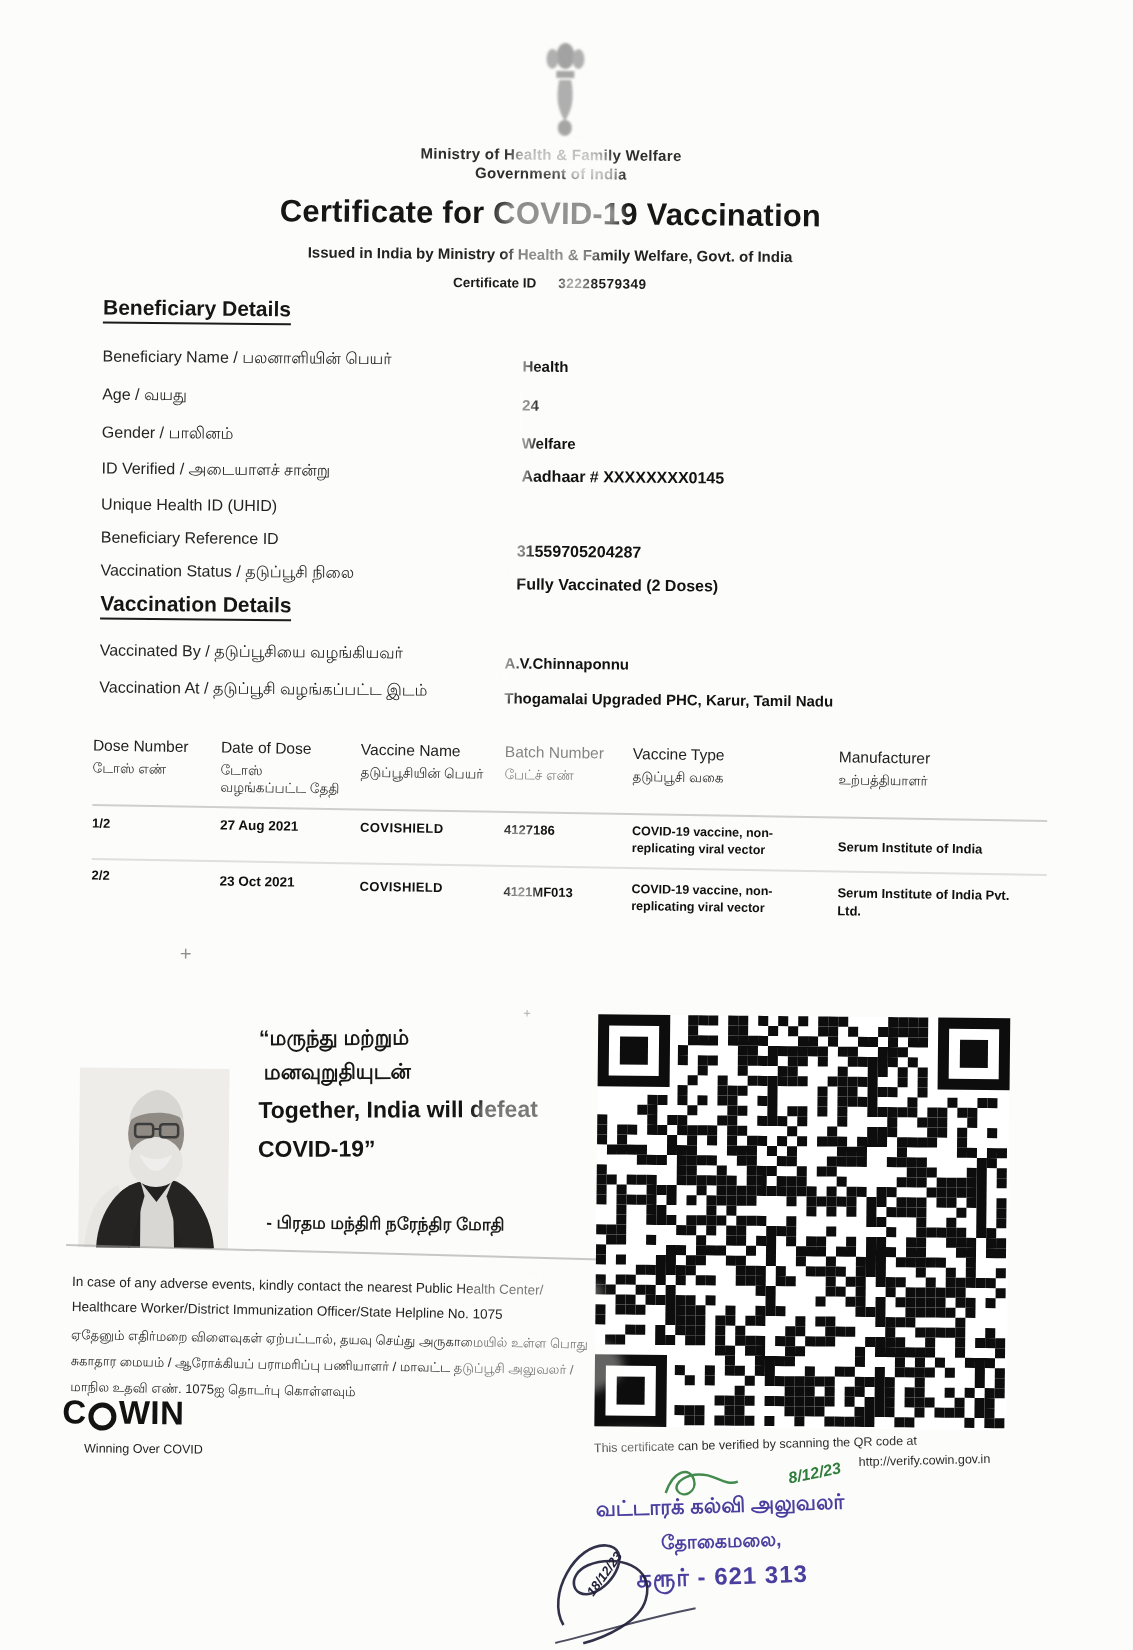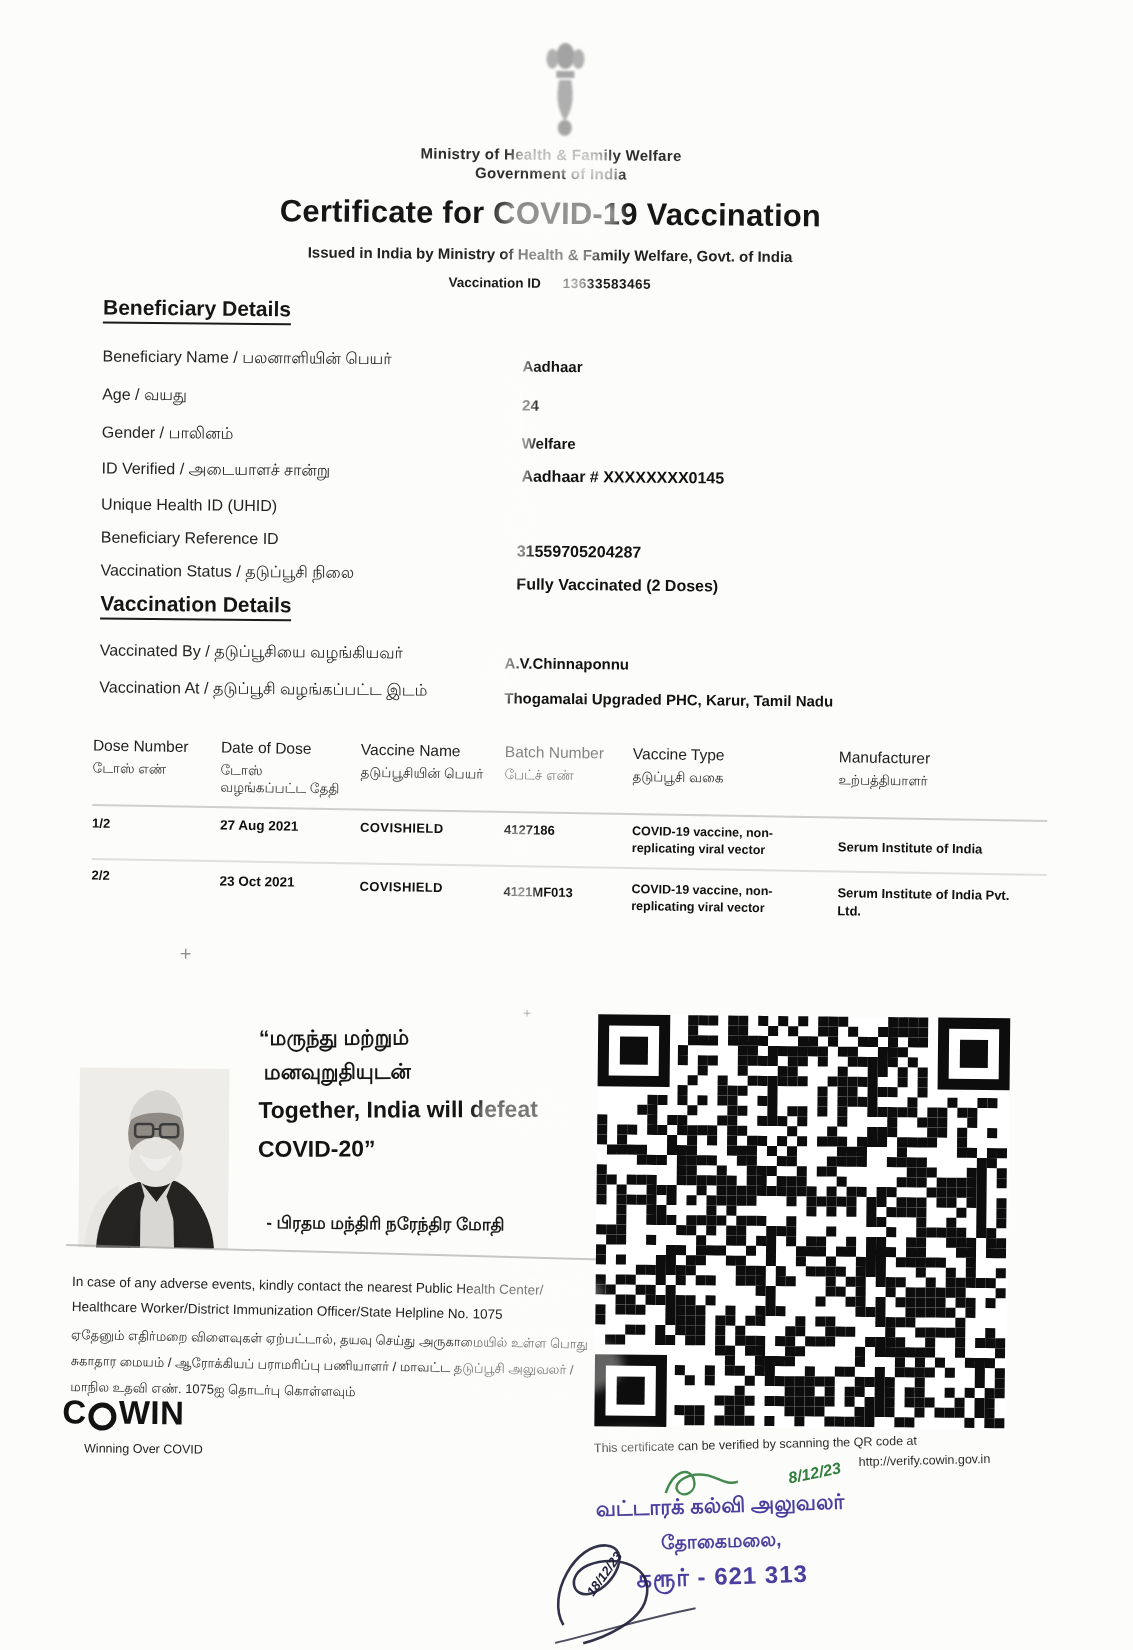--- a/index.html
+++ b/index.html
@@ -72,26 +72,26 @@
       <path d="M24,38 C20,58 24,70 30,79 C36,70 40,58 36,38 Z" fill="#9a9a9a"></path>
       <ellipse cx="30" cy="86" rx="7" ry="8" fill="#8d8d8d"></ellipse>
     </svg>
   </div>
 
   <div class="abs ctr ministry" style="top:146px;">Ministry of Health &amp; Family Welfare</div>
   <div class="abs ctr ministry" style="top:165px;">Government of India</div>
   <div class="abs ctr title" style="top:196px;">Certificate for COVID-19 Vaccination</div>
   <div class="abs ctr subtitle" style="top:246px;">Issued in India by Ministry of Health &amp; Family Welfare, Govt. of India</div>
   <div class="abs ctr certline" style="top:276px;">
-    <span>Vaccination ID</span><span class="num">13633583465</span>
+    <span>Certificate ID</span><span class="num">32228579349</span>
   </div>
 
   <div class="abs" style="left:100px;top:300px;"><span class="h2">Beneficiary Details</span></div>
   <div class="abs lbl" style="left:100px;top:352px;">Beneficiary Name / பலனாளியின் பெயர்</div>
-  <div class="abs val" style="left:520px;top:358px;">Aadhaar</div>
+  <div class="abs val" style="left:520px;top:358px;">Health</div>
   <div class="abs lbl" style="left:100px;top:390px;">Age / வயது</div>
   <div class="abs val" style="left:520px;top:397px;">24</div>
   <div class="abs lbl" style="left:100px;top:428px;">Gender / பாலினம்</div>
   <div class="abs val" style="left:520px;top:435px;">Welfare</div>
   <div class="abs lbl" style="left:100px;top:464px;">ID Verified / அடையாளச் சான்று</div>
   <div class="abs val big" style="left:520px;top:468px;">Aadhaar # XXXXXXXX0145</div>
   <div class="abs lbl" style="left:100px;top:500px;">Unique Health ID (UHID)</div>
   <div class="abs lbl" style="left:100px;top:533px;">Beneficiary Reference ID</div>
   <div class="abs val big" style="left:516px;top:543px;">31559705204287</div>
   <div class="abs lbl" style="left:100px;top:566px;">Vaccination Status / தடுப்பூசி நிலை</div>
@@ -165,21 +165,21 @@
       <rect x="56" y="56" width="18" height="13" rx="3" fill="none" stroke="#3c3c3c" stroke-width="2.5"></rect>
       <rect x="81" y="56" width="18" height="13" rx="3" fill="none" stroke="#3c3c3c" stroke-width="2.5"></rect>
       <line x1="74" y1="61" x2="81" y2="61" stroke="#3c3c3c" stroke-width="2"></line>
       <path d="M60,86 Q77,96 94,86 Q77,120 60,86 Z" fill="#efeeec"></path>
     </svg>
   </div>
 
   <div class="abs q-ta" style="left:263px;top:1028px;transform:rotate(-0.8deg);">“மருந்து மற்றும்</div>
   <div class="abs q-ta" style="left:268px;top:1062px;transform:rotate(-0.8deg);">மனவுறுதியுடன்</div>
   <div class="abs q-en" style="left:263px;top:1098px;transform:rotate(-0.8deg);">Together, India will defeat</div>
-  <div class="abs q-en" style="left:263px;top:1138px;transform:rotate(-0.8deg);">COVID-20”</div>
+  <div class="abs q-en" style="left:263px;top:1138px;transform:rotate(-0.8deg);">COVID-19”</div>
   <div class="abs q-attr" style="left:272px;top:1216px;">- பிரதம மந்திரி நரேந்திர மோதி</div>
 
   <div class="rule" style="left:72px;top:1254px;width:600px;transform:rotate(1.0deg);opacity:.55;"></div>
 
   <div class="abs" id="qr" style="left:602px;top:1014px;width:412px;height:412px;">
     <div id="qr-cells">
           <i style="left:90px;top:0px"></i>
           <i style="left:100px;top:0px"></i>
           <i style="left:110px;top:0px"></i>
           <i style="left:130px;top:0px"></i>

